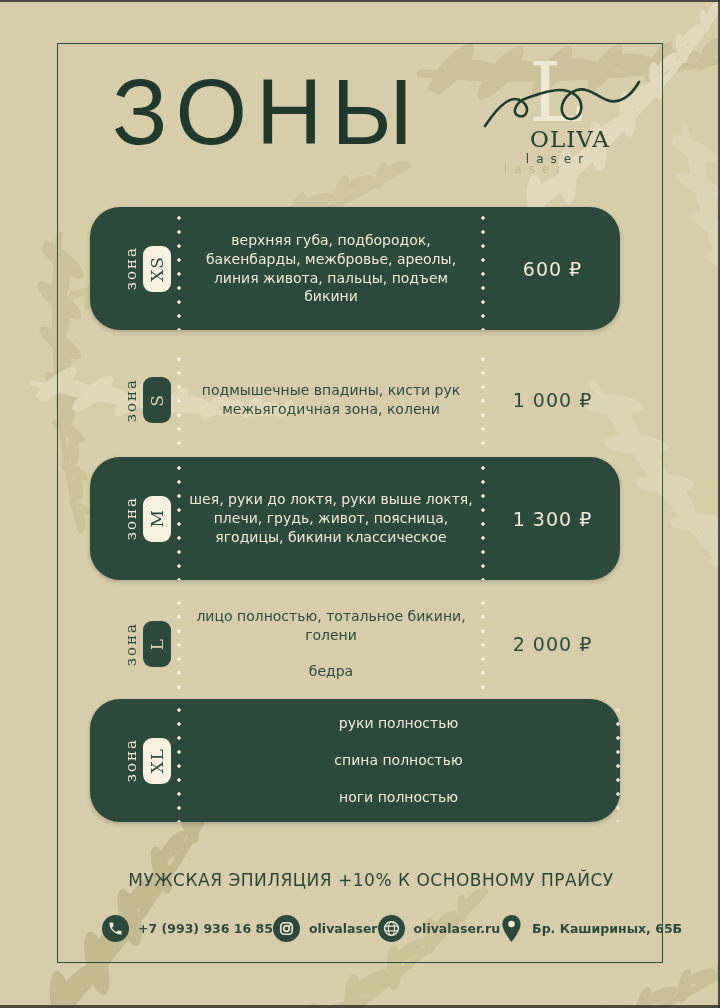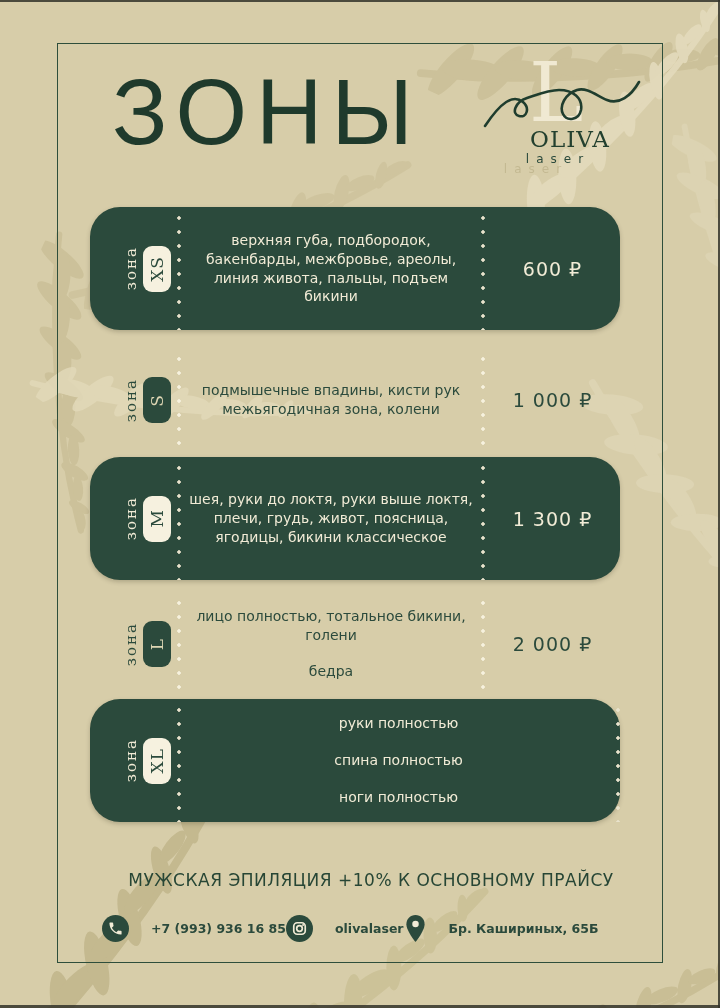--- a/index.html
+++ b/index.html
@@ -62,21 +62,21 @@
   #zone-xs{top:207px;height:123px;}
   #zone-s {top:348px;height:104px;}
   #zone-m {top:457px;height:123px;}
   #zone-l {top:592px;height:104px;}
   #zone-xl{top:699px;height:123px;}
 
   
   .note{position:absolute;left:57px;top:870px;width:604px;text-align:center;font-size:17px;
         letter-spacing:.5px;color:#274635;font-weight:400;margin-left:12px;}
   .contacts{position:absolute;left:102px;top:914px;width:462px;display:flex;justify-content:space-between;align-items:center;}
-  .contact{display:flex;align-items:center;gap:22px;}
+  .contact{display:flex;align-items:center;gap:9px;}
   .contact .lbl{font-size:12.5px;font-weight:700;color:#2b4a3c;white-space:nowrap;}
   .cicon{display:block;}
 </style>
 </head>
 <body>
 
 <div class="page">
 
   <svg width="0" height="0" style="position:absolute">
     <defs>
@@ -247,20 +247,29 @@
       <div class="contact">
         <svg class="cicon" width="27" height="27" viewBox="0 0 24 24">
           <circle cx="12" cy="12" r="12" fill="#2b4a3c"></circle>
           <rect x="6.9" y="6.9" width="10.2" height="10.2" rx="3.1" fill="none" stroke="#f1ebd6" stroke-width="1.5"></rect>
           <circle cx="12" cy="12" r="2.5" fill="none" stroke="#f1ebd6" stroke-width="1.5"></circle>
           <circle cx="15.2" cy="8.8" r="0.9" fill="#f1ebd6"></circle>
         </svg>
         <span class="lbl">olivalaser</span>
       </div>
       <div class="contact">
+        <svg class="cicon" width="27" height="27" viewBox="0 0 24 24">
+          <circle cx="12" cy="12" r="12" fill="#2b4a3c"></circle>
+          <circle cx="12" cy="12" r="6.1" fill="none" stroke="#f1ebd6" stroke-width="1.3"></circle>
+          <ellipse cx="12" cy="12" rx="2.7" ry="6.1" fill="none" stroke="#f1ebd6" stroke-width="1.1"></ellipse>
+          <path d="M6.2 9.9h11.6 M6.2 14.1h11.6" stroke="#f1ebd6" stroke-width="1.1"></path>
+        </svg>
+        <span class="lbl">olivalaser.ru</span>
+      </div>
+      <div class="contact">
         <svg class="cicon" width="23" height="29" viewBox="0 0 24 30">
           <path d="M12 1 C6.5 1 2.5 5.2 2.5 10.5 C2.5 17.5 12 29 12 29 C12 29 21.5 17.5 21.5 10.5 C21.5 5.2 17.5 1 12 1 Z" fill="#2b4a3c"></path>
           <circle cx="12" cy="10.3" r="3.4" fill="#f1ebd6"></circle>
         </svg>
         <span class="lbl">Бр. Кашириных, 65Б</span>
       </div>
     </div>
 
   </div>
 

